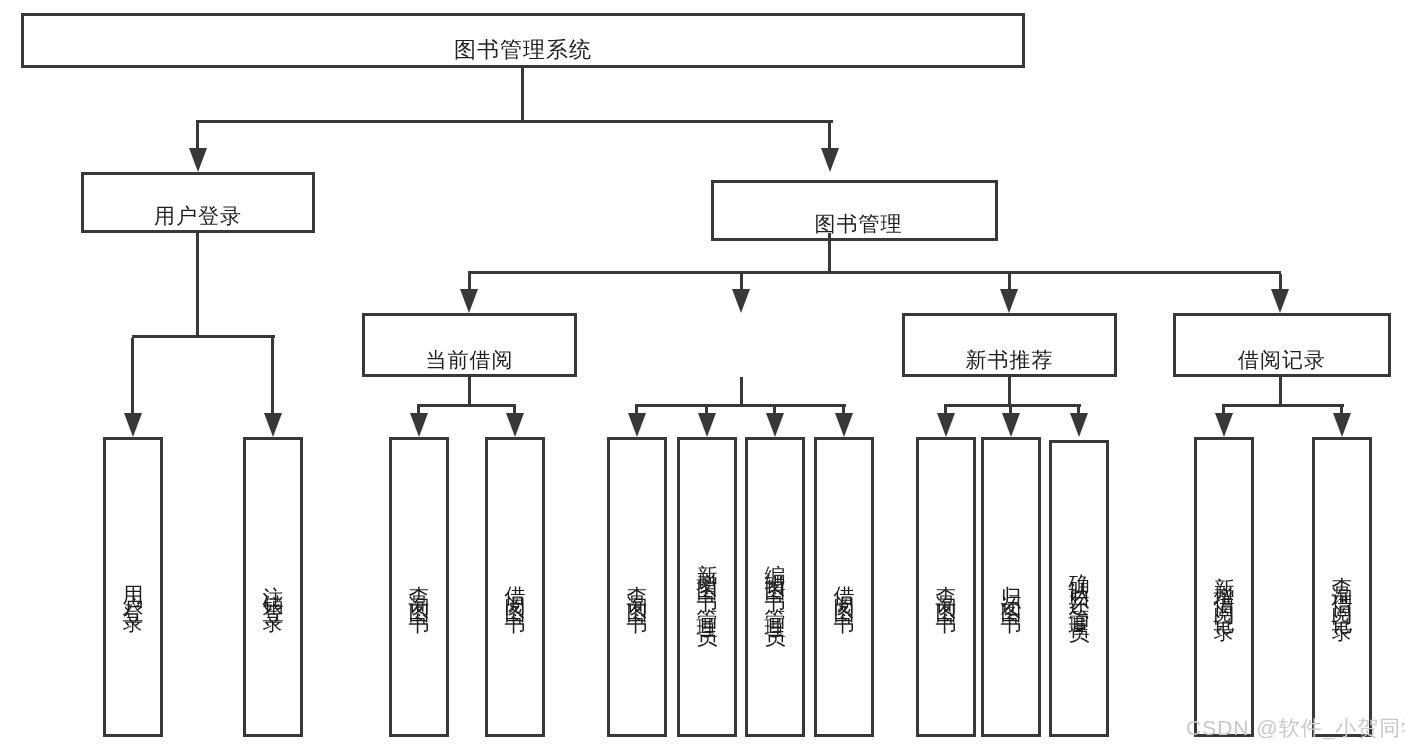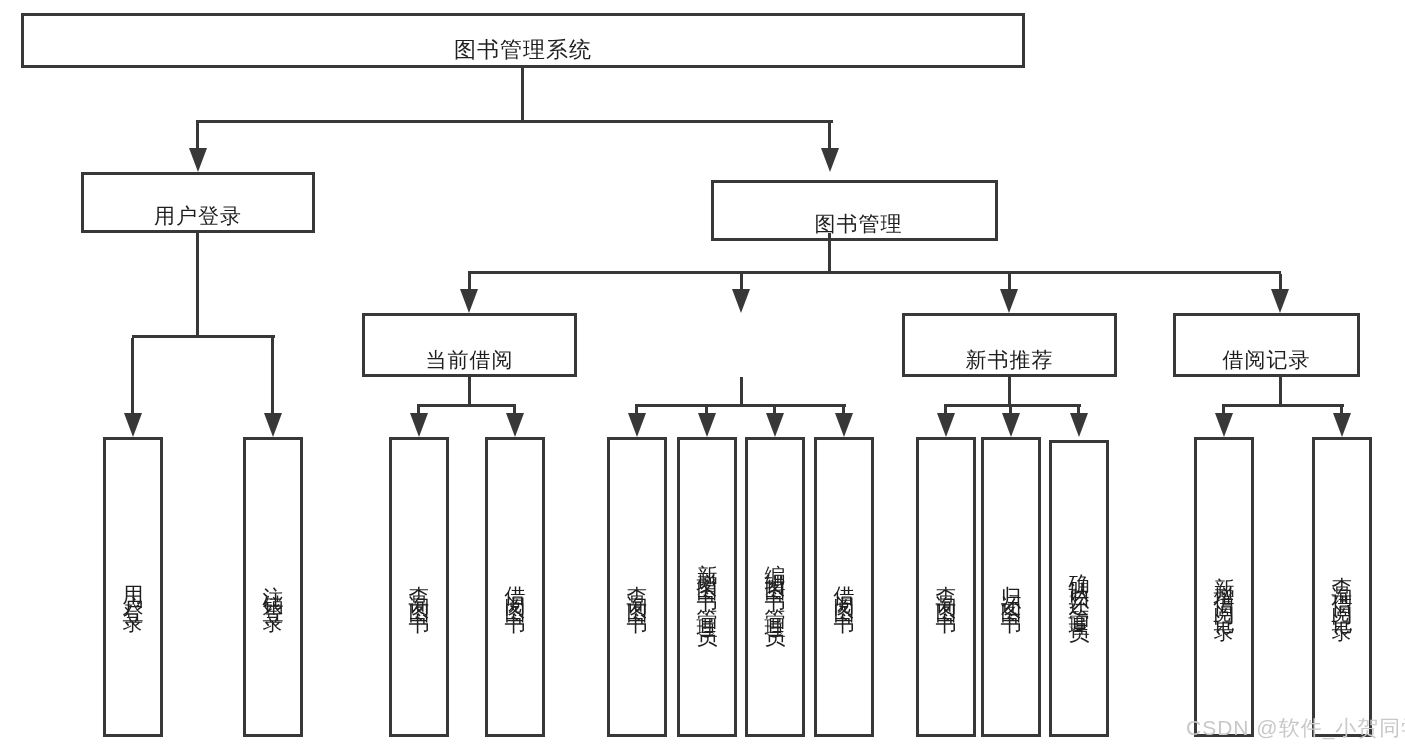--- a/index.html
+++ b/index.html
@@ -65,21 +65,21 @@
   <div class="ar" style="left:732px;top:289px;"></div>
   <div class="ar" style="left:1000px;top:289px;"></div>
   <div class="ar" style="left:1271px;top:289px;"></div>
 
   <div class="hbox" style="left:362px;top:313px;width:215px;height:64px;">
     <span>当前借阅</span>
   </div>
   <div class="hbox" style="left:902px;top:313px;width:215px;height:64px;">
     <span>新书推荐</span>
   </div>
-  <div class="hbox" style="left:1173px;top:313px;width:187px;height:64px;">
+  <div class="hbox" style="left:1173px;top:313px;width:218px;height:64px;">
     <span>借阅记录</span>
   </div>
 
   <div class="vl" style="left:468px;top:377px;height:30px;"></div>
   <div class="hl" style="left:417px;top:404px;width:99px;"></div>
   <div class="vl" style="left:417px;top:407px;height:9px;"></div>
   <div class="vl" style="left:513px;top:407px;height:9px;"></div>
   <div class="ar" style="left:410px;top:413px;"></div>
   <div class="ar" style="left:506px;top:413px;"></div>
 

